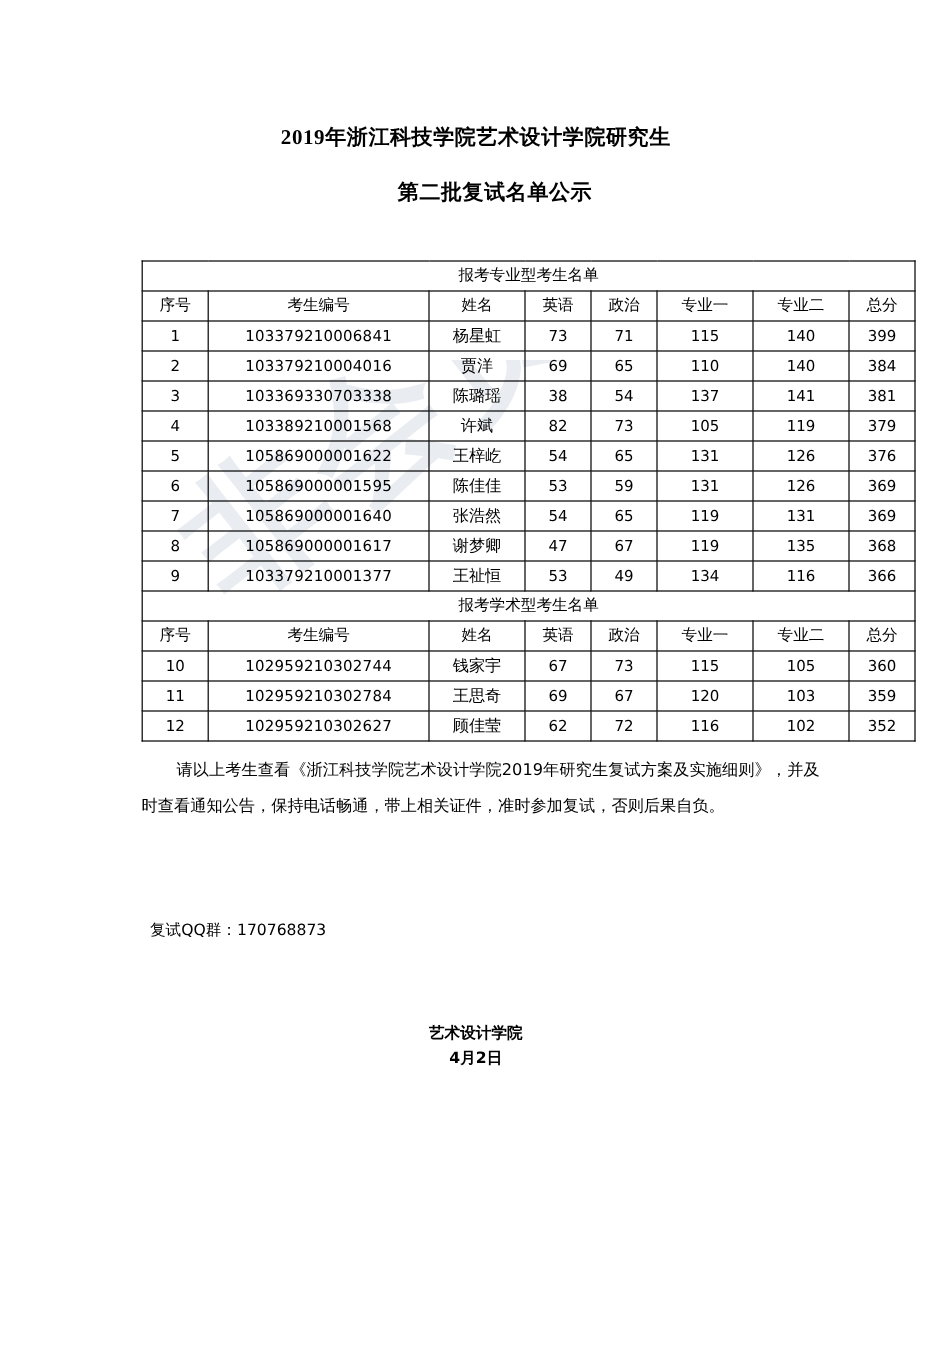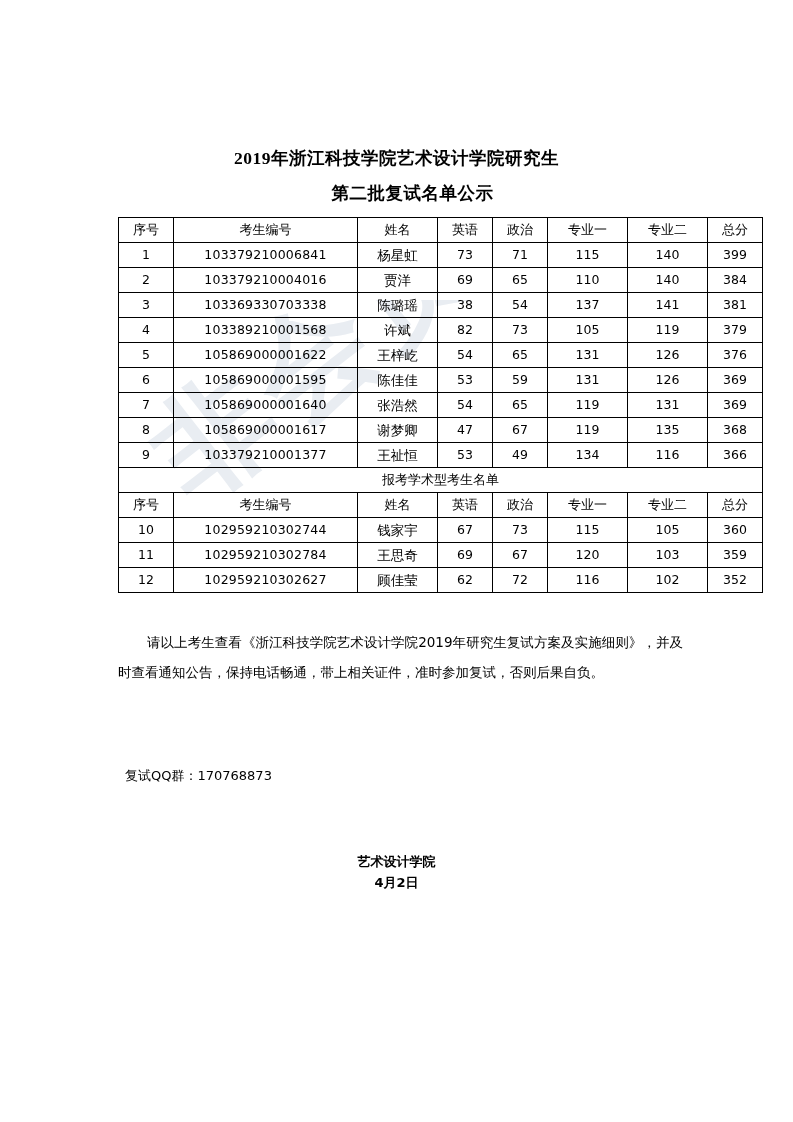--- a/index.html
+++ b/index.html
@@ -56,24 +56,23 @@
     top: 103px;
     width: 793px;
     text-align: center;
   }
   .doc-title {
     font-size: 17.5px;
     font-weight: bold;
     font-family: "Liberation Serif", "DejaVu Serif", serif;
     letter-spacing: 0.5px;
     line-height: 22px;
-    margin-top: 44px;
   }
   .doc-title.second {
-    margin-top: 13px;
+    margin-top: 24px;
     padding-left: 32px;
   }
 
   
   #score-table {
     position: absolute;
     left: 118px;
     top: 217px;
     width: 634px;
     border-collapse: collapse;
@@ -180,20 +179,23 @@
         <col class="c-bh">
         <col class="c-xm">
         <col class="c-yy">
       <col class="c-zz">
         <col class="c-zy1">
         <col class="c-zy2">
         <col class="c-zf">
     </colgroup>
     <tbody id="table-body">
         <tr>
+          <td colspan="8" class="section-head">报考专业型考生名单</td>
+        </tr>
+        <tr>
           <td class="col-head">序号</td>
           <td class="col-head">考生编号</td>
           <td class="col-head">姓名</td>
           <td class="col-head">英语</td>
           <td class="col-head">政治</td>
           <td class="col-head">专业一</td>
           <td class="col-head">专业二</td>
           <td class="col-head">总分</td>
         </tr>
         <tr>

